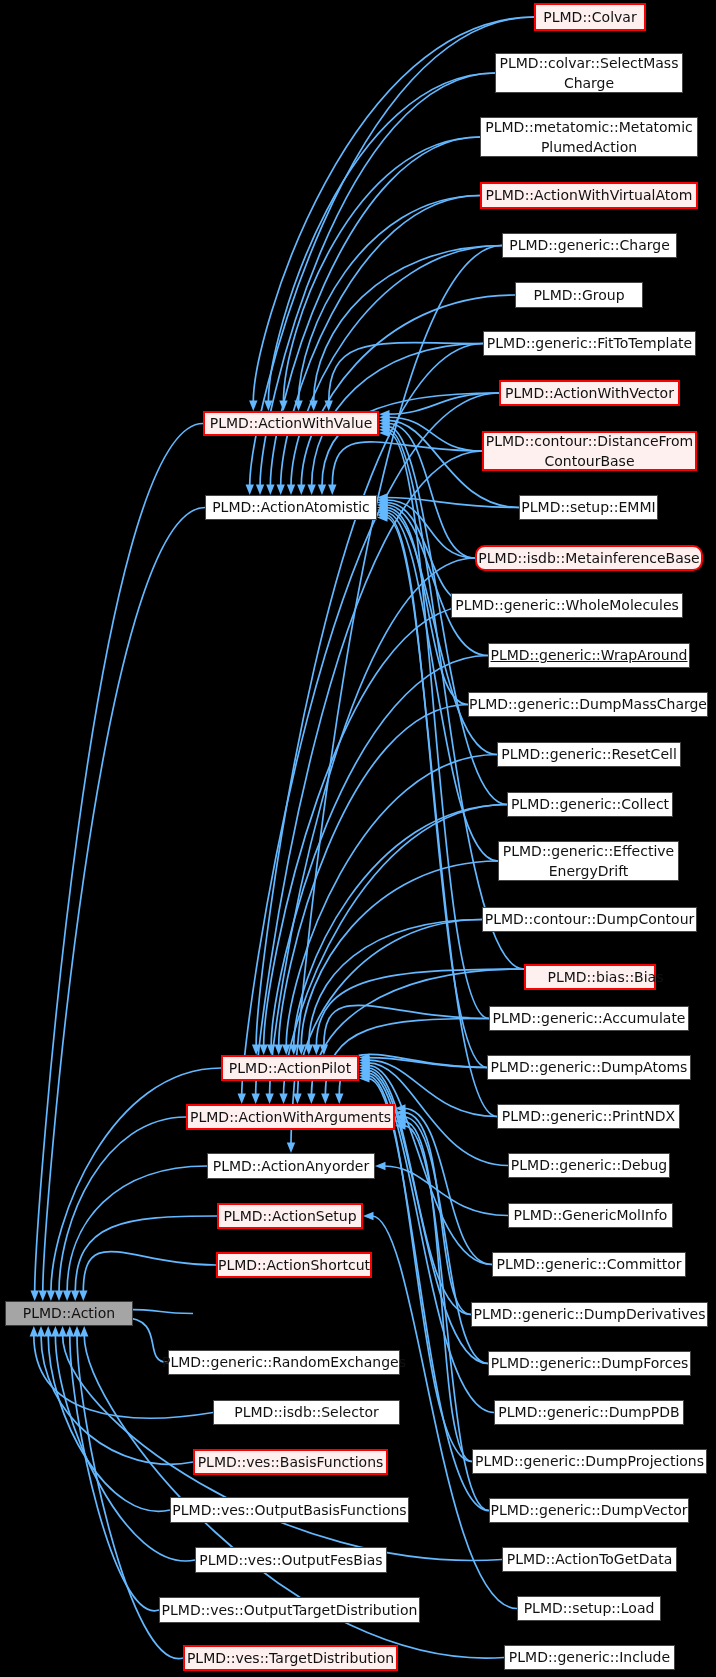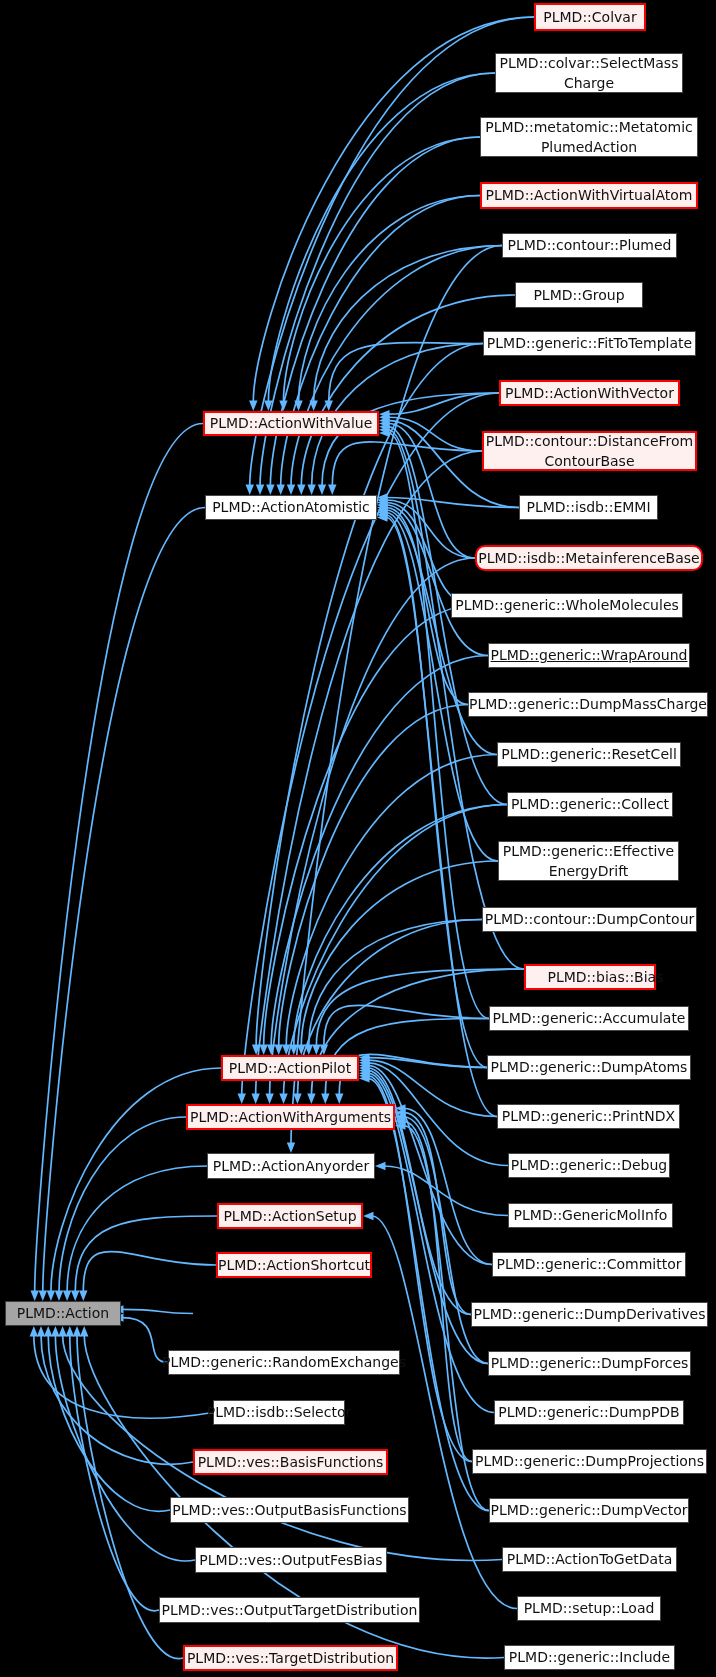--- a/index.html
+++ b/index.html
@@ -188,21 +188,21 @@
       <polygon points="55.4,1326 51.199999999999996,1336.5 59.6,1336.5" class="arrowhead"></polygon>
       <path d="M 502,1559.5 C 282.3,1574.5 62.6,1416 62.6,1335" class="edge"></path>
       <polygon points="62.6,1326 58.4,1336.5 66.8,1336.5" class="arrowhead"></polygon>
       <path d="M 159,1610 C 114.4,1625 69.8,1416 69.8,1335" class="edge"></path>
       <polygon points="69.8,1326 65.6,1336.5 74,1336.5" class="arrowhead"></polygon>
       <path d="M 183,1658 C 130,1673 77.00000000000001,1416 77.00000000000001,1335" class="edge"></path>
       <polygon points="77.00000000000001,1326 72.80000000000001,1336.5 81.20000000000002,1336.5" class="arrowhead"></polygon>
       <path d="M 504,1657.5 C 294.1,1672.5 84.2,1416 84.2,1335" class="edge"></path>
       <polygon points="84.2,1326 80,1336.5 88.4,1336.5" class="arrowhead"></polygon>
     </svg>
-<div class="node focus" style="left: 5px; top: 1301px; width: 116px; height: 25px;">
+<div class="node focus" style="left: 5px; top: 1301px; width: 128px; height: 25px;">
       <span>PLMD::Action</span>
     </div>
     <div class="node highlight" style="left: 203px; top: 411px; width: 176px; height: 25px;">
       <span>PLMD::ActionWithValue</span>
     </div>
     <div class="node " style="left: 205px; top: 495px; width: 172px; height: 25px;">
       <span>PLMD::ActionAtomistic</span>
     </div>
     <div class="node highlight" style="left: 221px; top: 1055px; width: 138px; height: 26px;">
       <span>PLMD::ActionPilot</span>
@@ -215,21 +215,21 @@
     </div>
     <div class="node highlight" style="left: 217px; top: 1203px; width: 146px; height: 26px;">
       <span>PLMD::ActionSetup</span>
     </div>
     <div class="node highlight" style="left: 216px; top: 1252px; width: 156px; height: 26px;">
       <span>PLMD::ActionShortcut</span>
     </div>
     <div class="node " style="left: 168px; top: 1350px; width: 232px; height: 25px;">
       <span>PLMD::generic::RandomExchanges</span>
     </div>
-    <div class="node " style="left: 213px; top: 1400px; width: 132px; height: 25px;">
+    <div class="node " style="left: 213px; top: 1400px; width: 187px; height: 25px;">
       <span>PLMD::isdb::Selector</span>
     </div>
     <div class="node highlight" style="left: 193px; top: 1449px; width: 195px; height: 26px;">
       <span>PLMD::ves::BasisFunctions</span>
     </div>
     <div class="node " style="left: 170px; top: 1497px; width: 239px; height: 26px;">
       <span>PLMD::ves::OutputBasisFunctions</span>
     </div>
     <div class="node " style="left: 195px; top: 1547px; width: 192px; height: 26px;">
       <span>PLMD::ves::OutputFesBias</span>
@@ -248,37 +248,37 @@
       <span>Charge</span>
     </div>
     <div class="node " style="left: 480px; top: 117px; width: 218px; height: 40px;">
       <span>PLMD::metatomic::Metatomic</span>
       <span>PlumedAction</span>
     </div>
     <div class="node highlight" style="left: 480px; top: 182px; width: 218px; height: 27px;">
       <span>PLMD::ActionWithVirtualAtom</span>
     </div>
     <div class="node " style="left: 502px; top: 233px; width: 175px; height: 25px;">
-      <span>PLMD::contour::Plumed</span>
+      <span>PLMD::generic::Charge</span>
     </div>
     <div class="node " style="left: 515px; top: 282px; width: 128px; height: 26px;">
       <span>PLMD::Group</span>
     </div>
     <div class="node " style="left: 483px; top: 331px; width: 213px; height: 25px;">
       <span>PLMD::generic::FitToTemplate</span>
     </div>
     <div class="node highlight" style="left: 499px; top: 380px; width: 181px; height: 26px;">
       <span>PLMD::ActionWithVector</span>
     </div>
     <div class="node highlight" style="left: 482px; top: 431px; width: 215px; height: 40px;">
       <span>PLMD::contour::DistanceFrom</span>
       <span>ContourBase</span>
     </div>
     <div class="node " style="left: 519px; top: 495px; width: 139px; height: 25px;">
-      <span>PLMD::isdb::EMMI</span>
+      <span>PLMD::setup::EMMI</span>
     </div>
     <div class="node highlight" style="left: 475px; top: 545px; width: 228px; height: 26px; border-radius: 10px;">
       <span>PLMD::isdb::MetainferenceBase</span>
     </div>
     <div class="node " style="left: 451px; top: 593px; width: 232px; height: 25px;">
       <span>PLMD::generic::WholeMolecules</span>
     </div>
     <div class="node " style="left: 488px; top: 643px; width: 202px; height: 25px; text-decoration: underline;">
       <span>PLMD::generic::WrapAround</span>
     </div>

